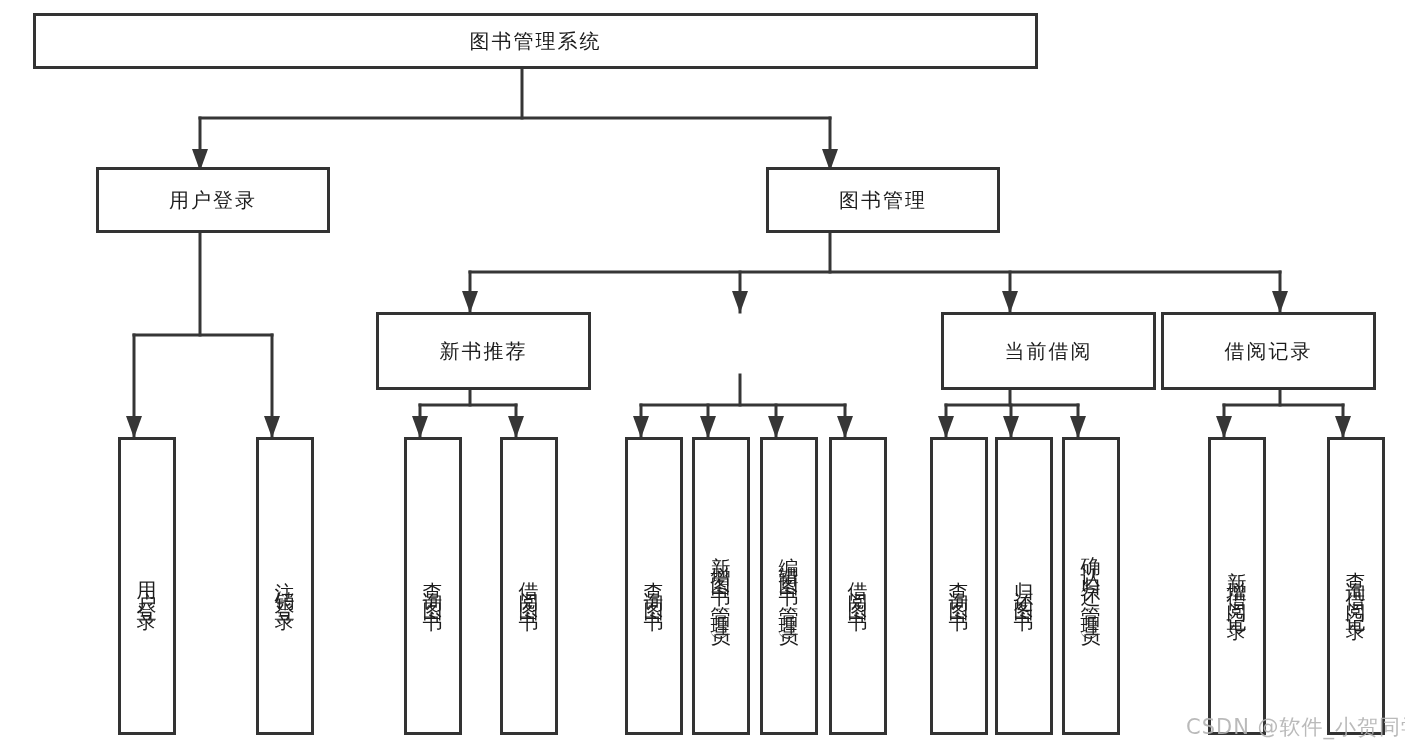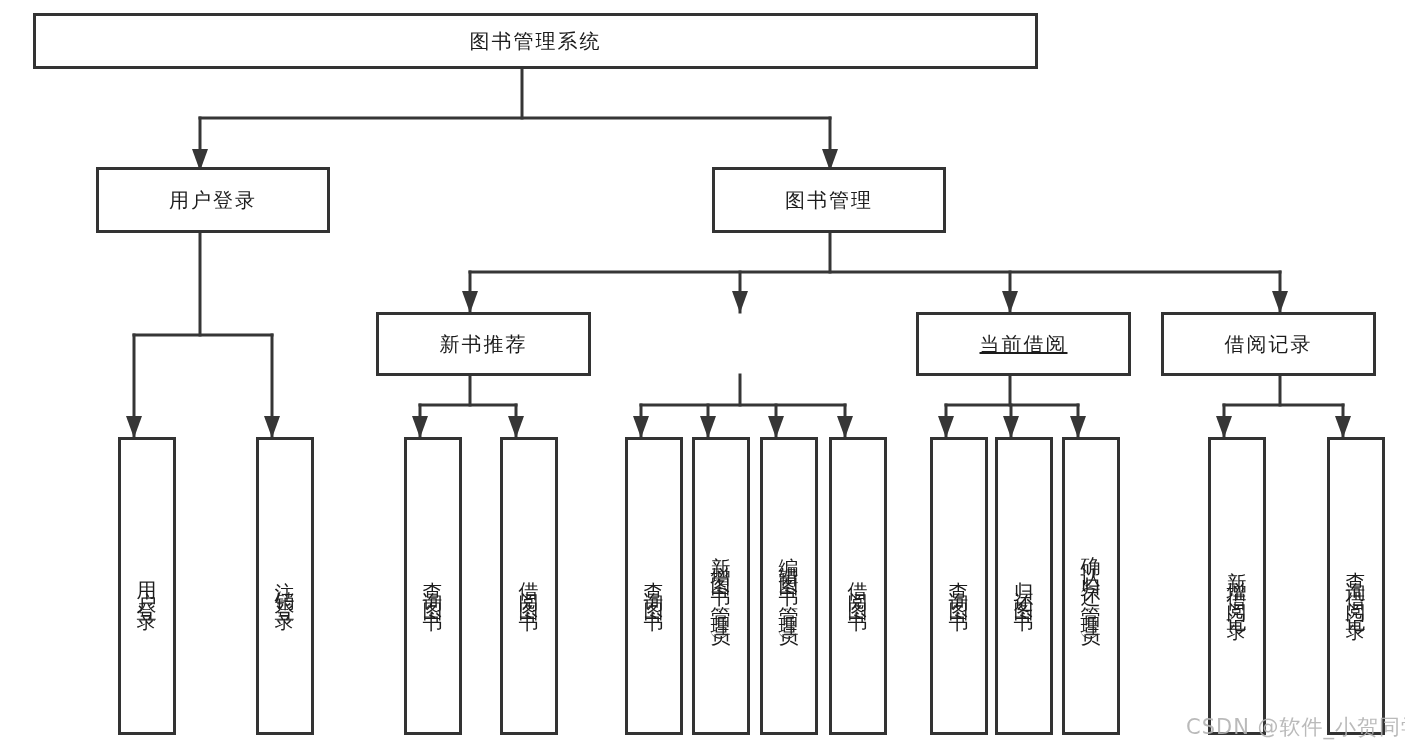--- a/index.html
+++ b/index.html
@@ -44,25 +44,25 @@
     justify-content: center;
     color: #1c1c1c;
     font-size: 20px;
     letter-spacing: 2px;
     white-space: nowrap;
     margin-left: 13px;
   }
   .node.root   { left: 20px;  top: 13px;  width: 1005px; height: 56px; }
   .node.lv2    { top: 167px; height: 66px; width: 234px; }
   .node.lv2.a  { left: 83px; }
-  .node.lv2.b  { left: 699px; }
-  .node.lv3    { top: 312px; height: 64px; width: 215px; }
+  .node.lv2.b  { left: 753px; }
+  .node.lv3    { top: 312px; height: 78px; width: 215px; }
   .node.lv3.c1 { left: 363px; }
   .node.lv3.c2 { left: 633px; }
-  .node.lv3.c3 { left: 903px; text-decoration: underline; }
+  .node.lv3.c3 { left: 928px; }
   .node.lv3.c4 { left: 1148px; }
   .node.leaf {
     top: 437px;
     width: 58px;
     height: 298px;
     letter-spacing: 0;
   }
   .leaf .vtext {
     writing-mode: vertical-rl;
     text-orientation: mixed;

